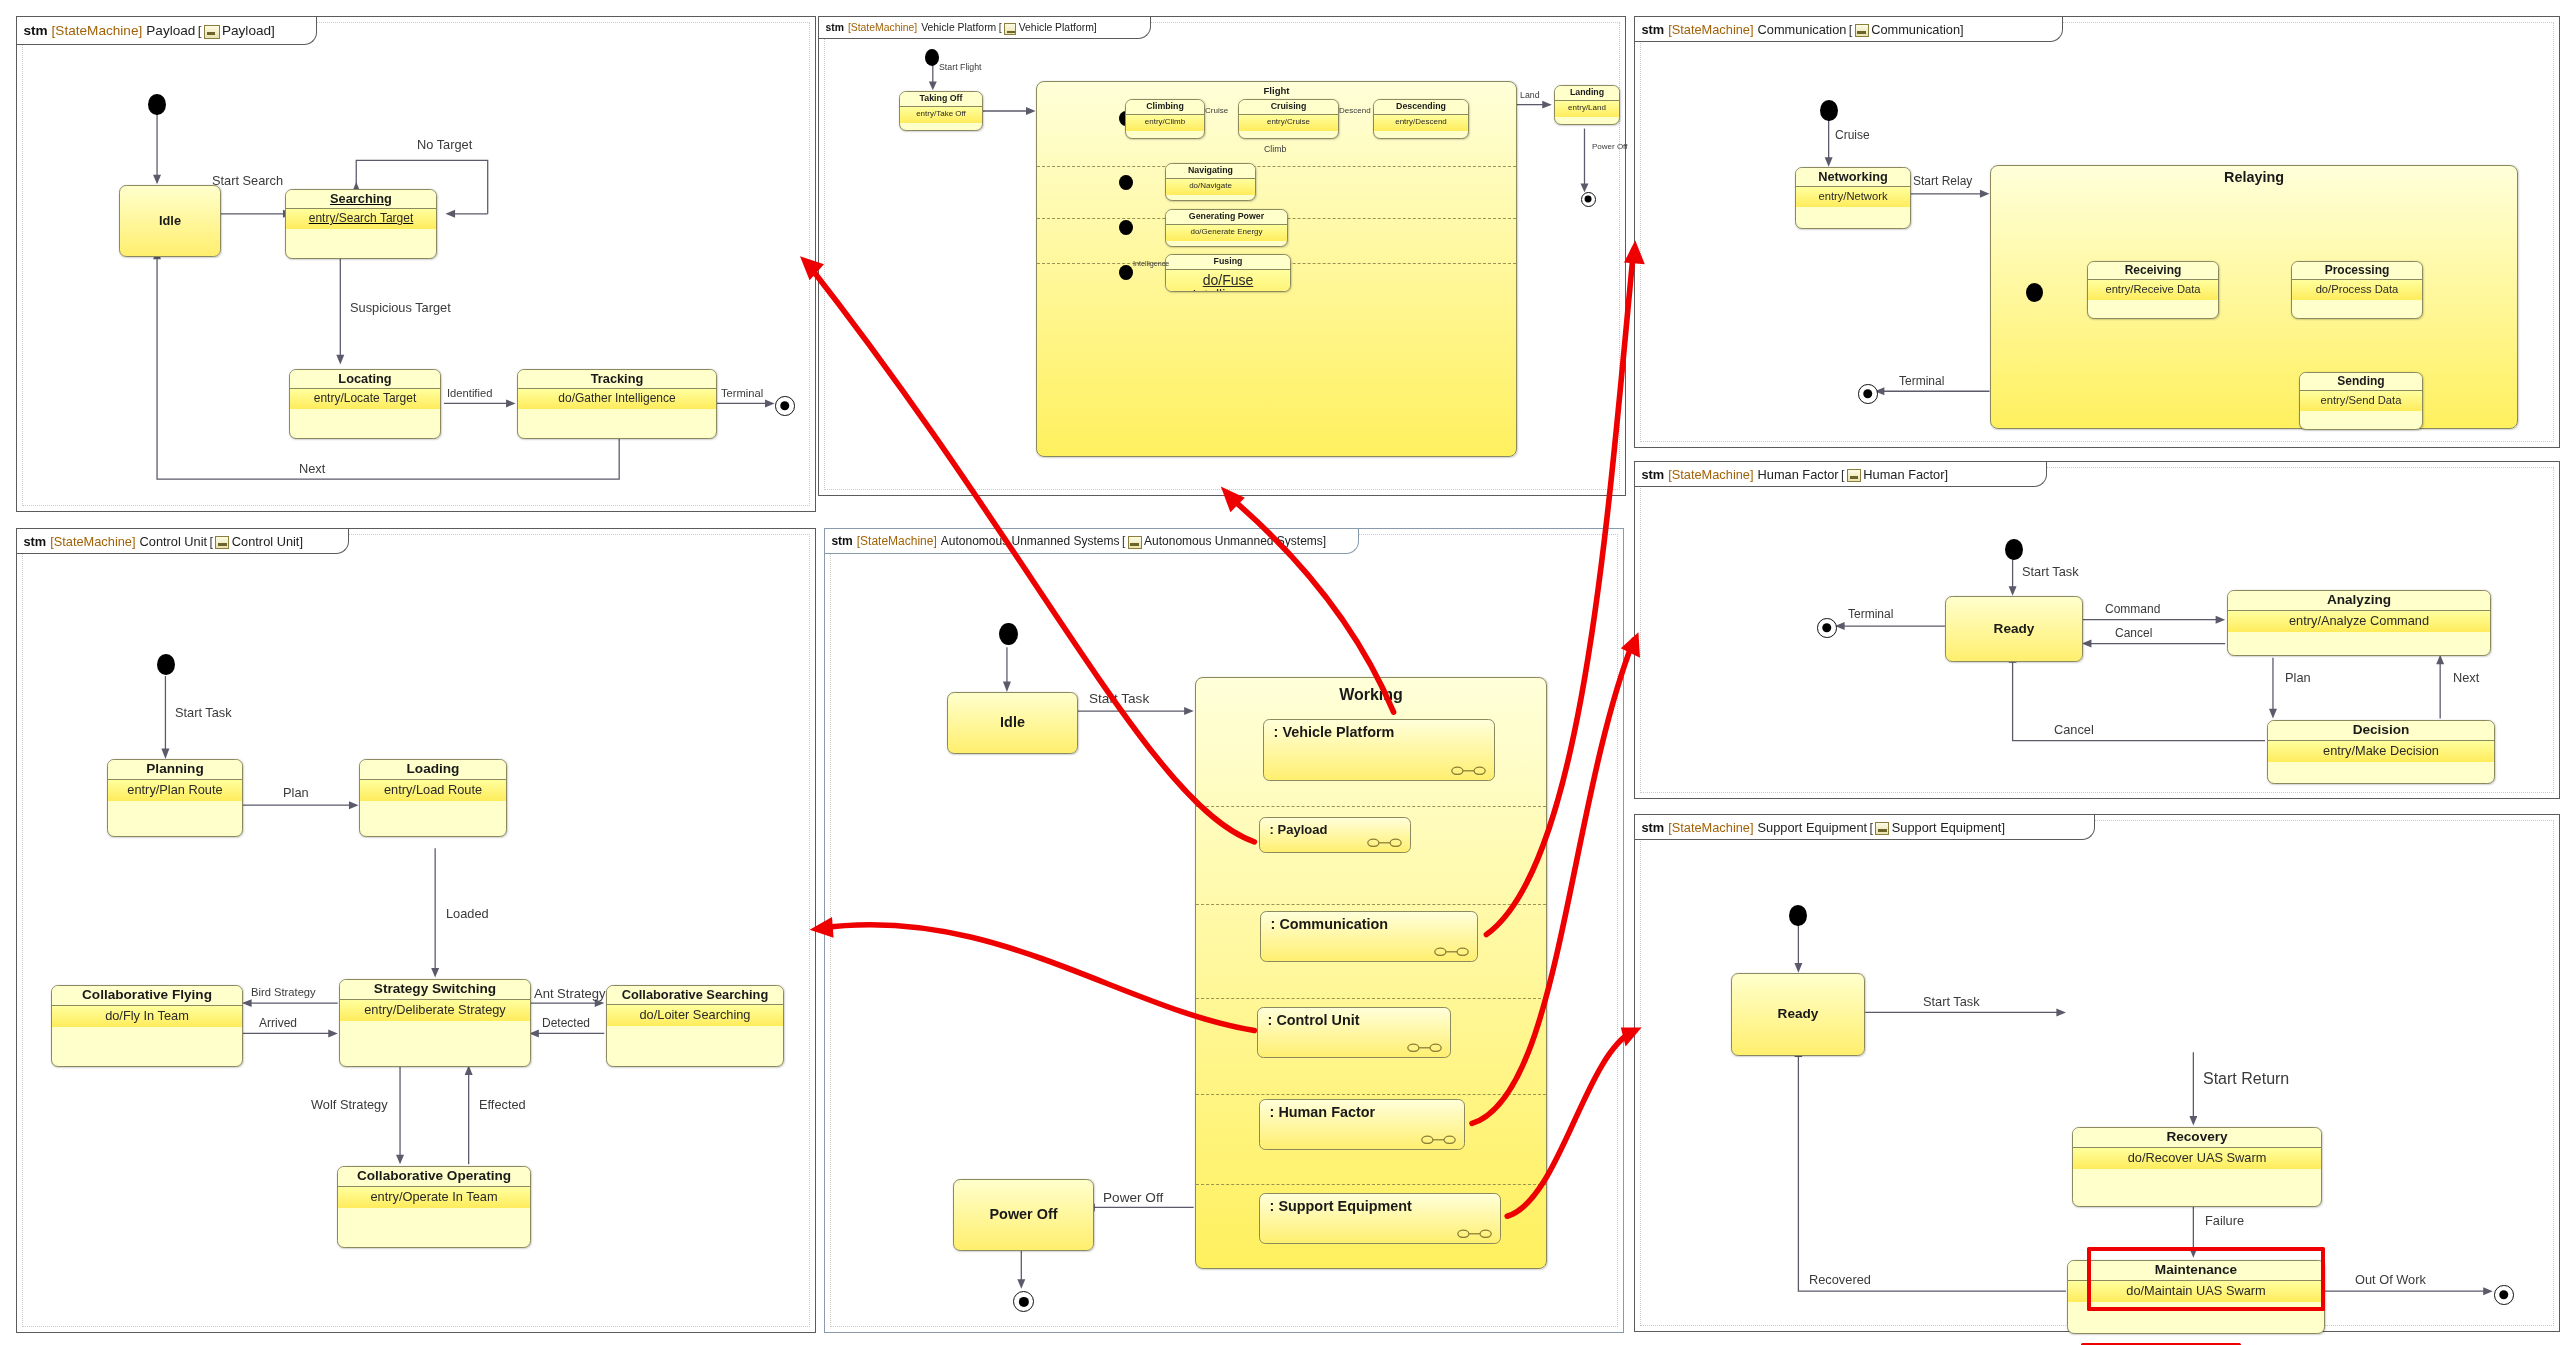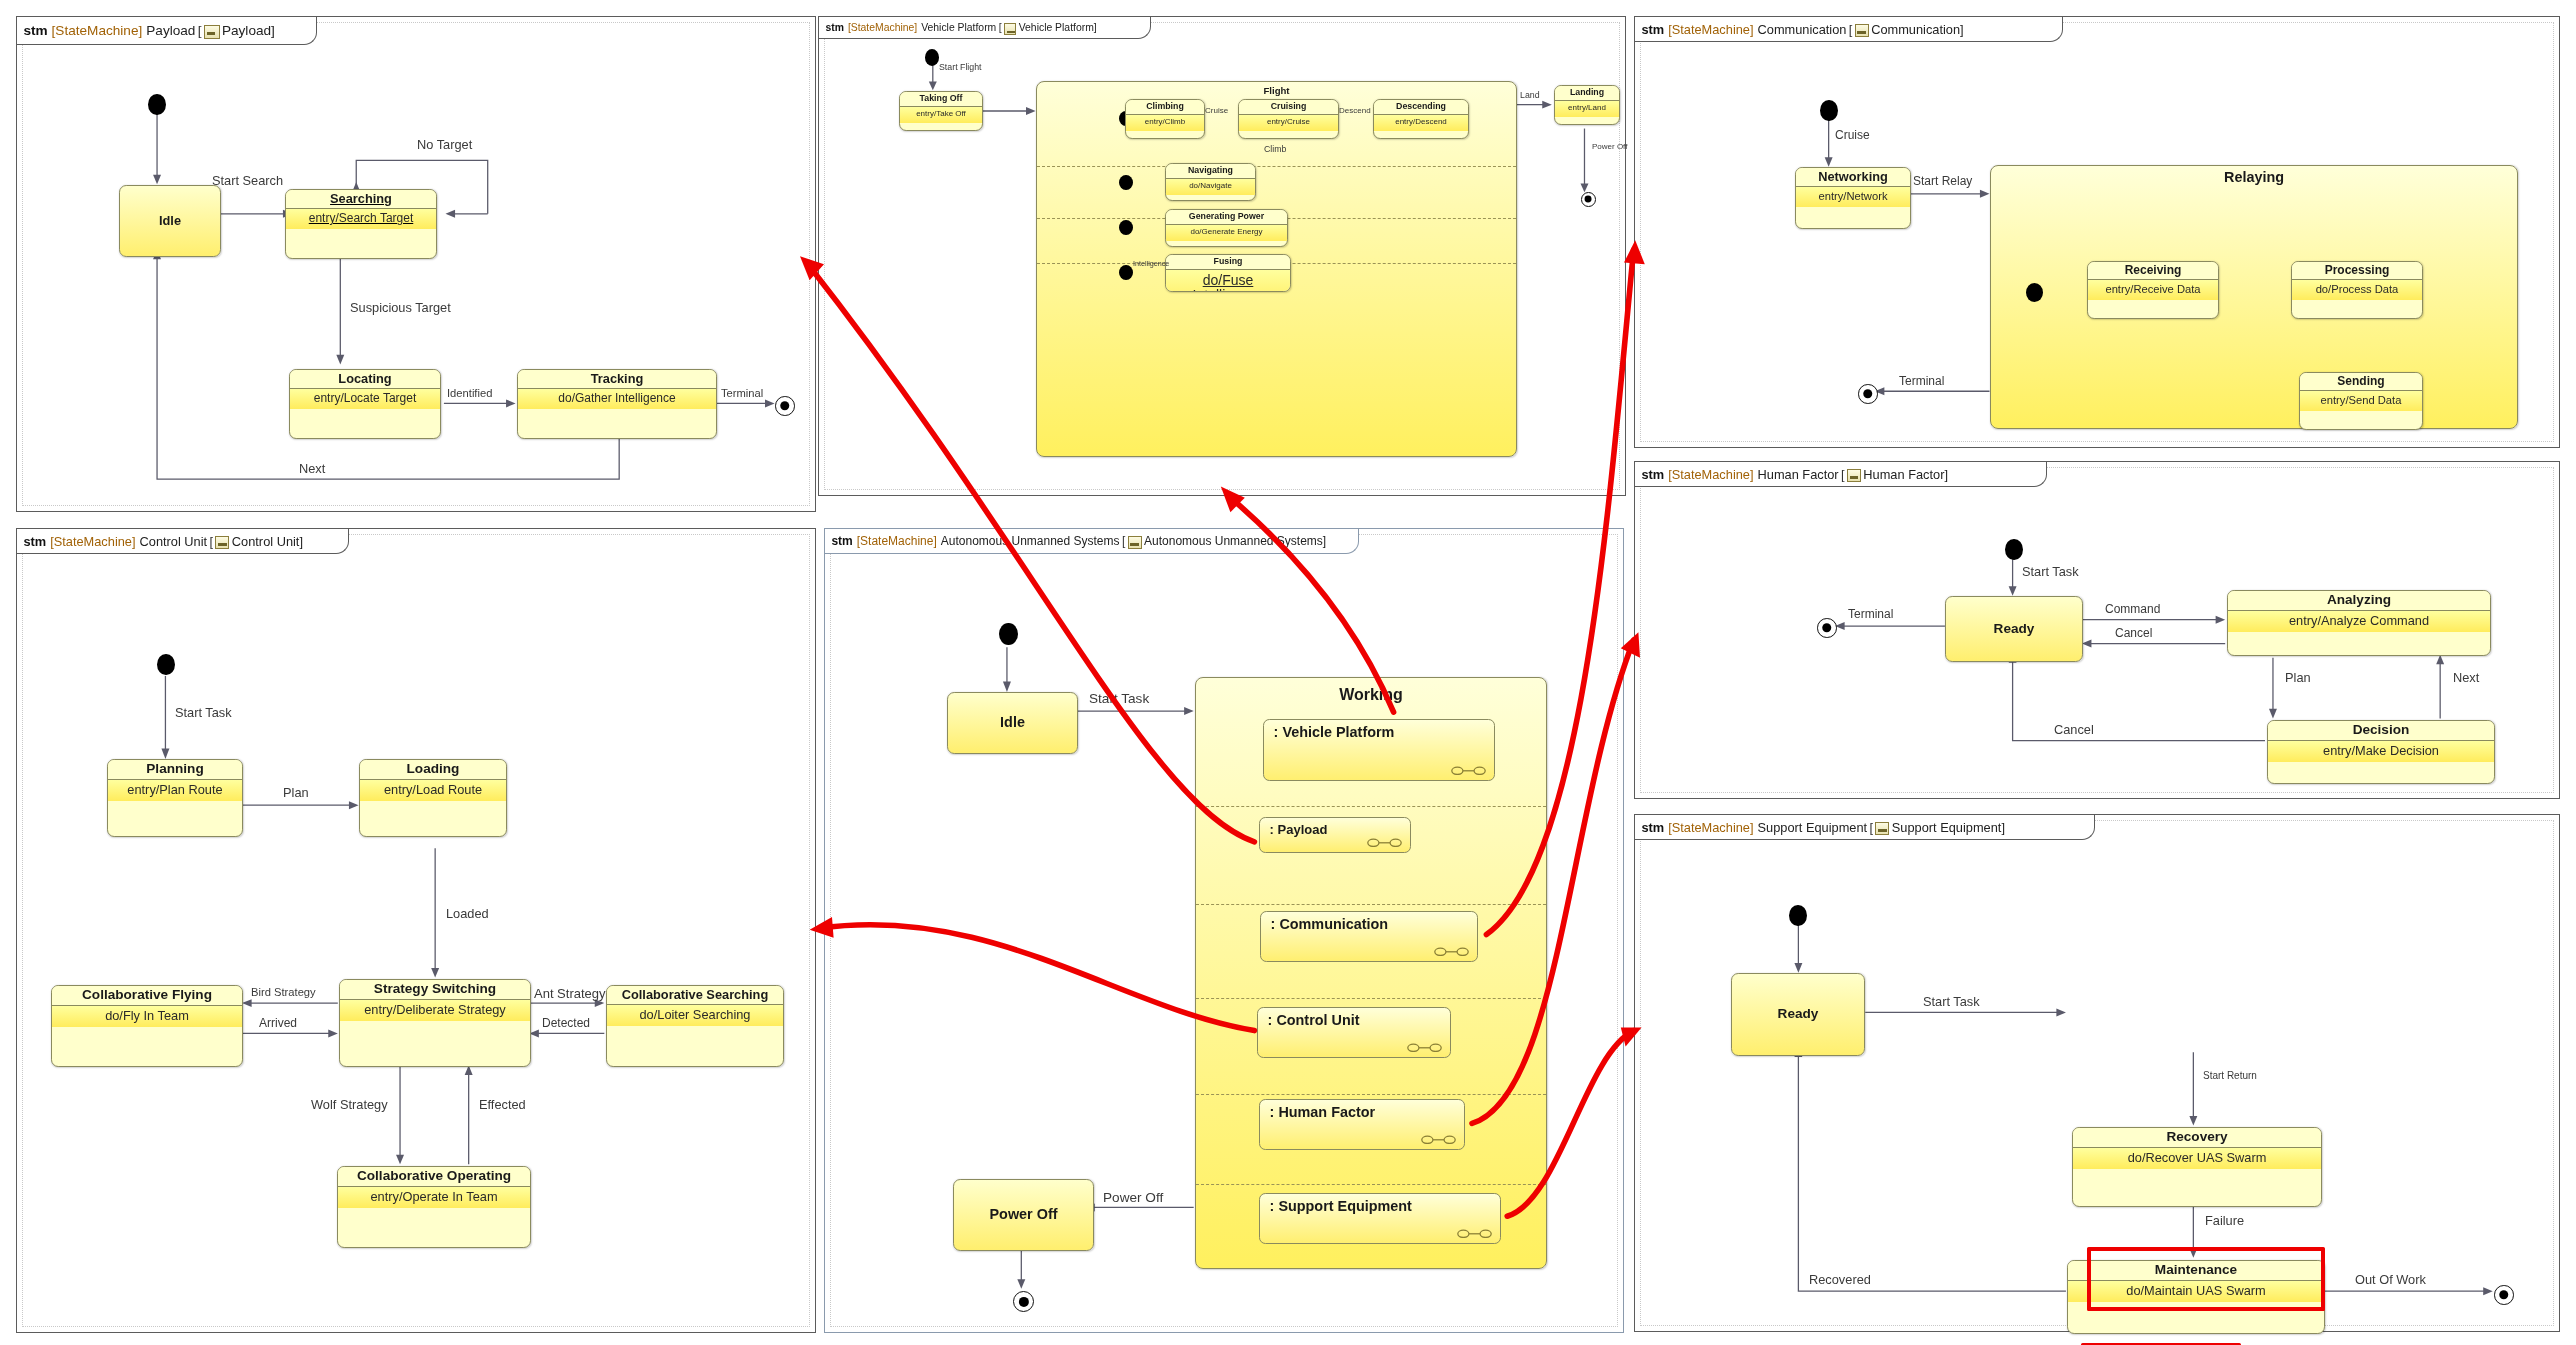--- a/index.html
+++ b/index.html
@@ -446,21 +446,21 @@
       <span class="act" style="font-size:12.8px;">do/Recover UAS Swarm</span>
     </div>
     <div class="state" style="left:432px; top:445px; width:258px; height:74px; font-size:13.6px;">
       <span class="nm">Maintenance</span>
       <span class="act" style="font-size:12.8px;">do/Maintain UAS Swarm</span>
     </div>
 
     <div class="final" style="left:859px; top:470px; width:17.6px; height:17.6px;"></div>
 
     <div class="tlbl" style="left:288px; top:181px; font-size:12.8px;">Start Task</div>
-    <div class="tlbl" style="left:568px; top:256px; font-size:10px;">Start Return</div>
+    <div class="tlbl" style="left:568px; top:256px; font-size:16px;">Start Return</div>
     <div class="tlbl" style="left:570px; top:400px; font-size:12.8px;">Failure</div>
     <div class="tlbl" style="left:174px; top:459px; font-size:12.8px;">Recovered</div>
     <div class="tlbl" style="left:720px; top:459px; font-size:12.8px;">Out Of Work</div>
   </div>
 
   <div class="frame" style="left:16px; top:528px; width:800px; height:805px;">
     <div class="inner-border"></div>
     <div class="frame-hdr" style="width:320px; height:24px; font-size:12.8px;">
       <span class="kw">stm</span>
       <span class="mtype">[StateMachine]</span>

